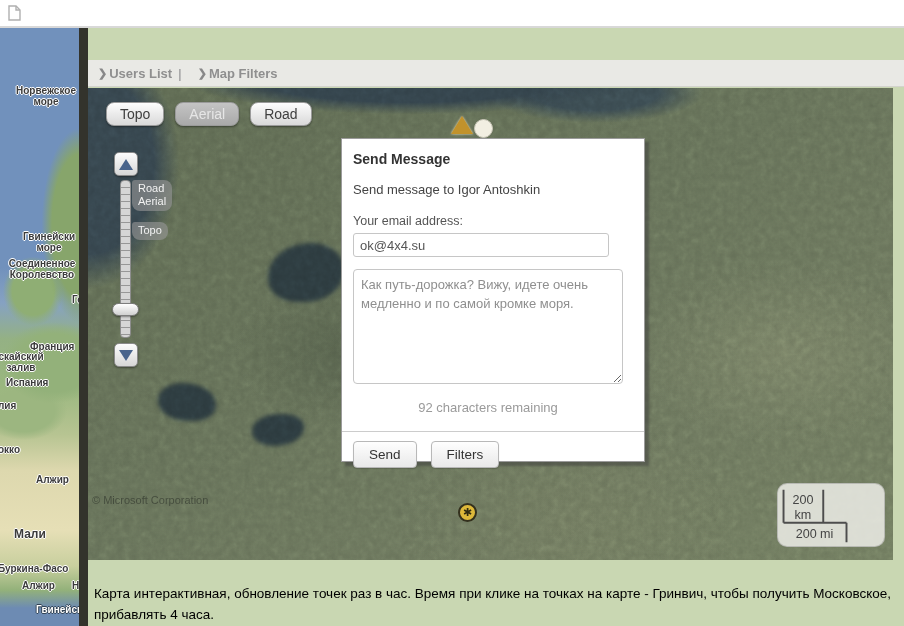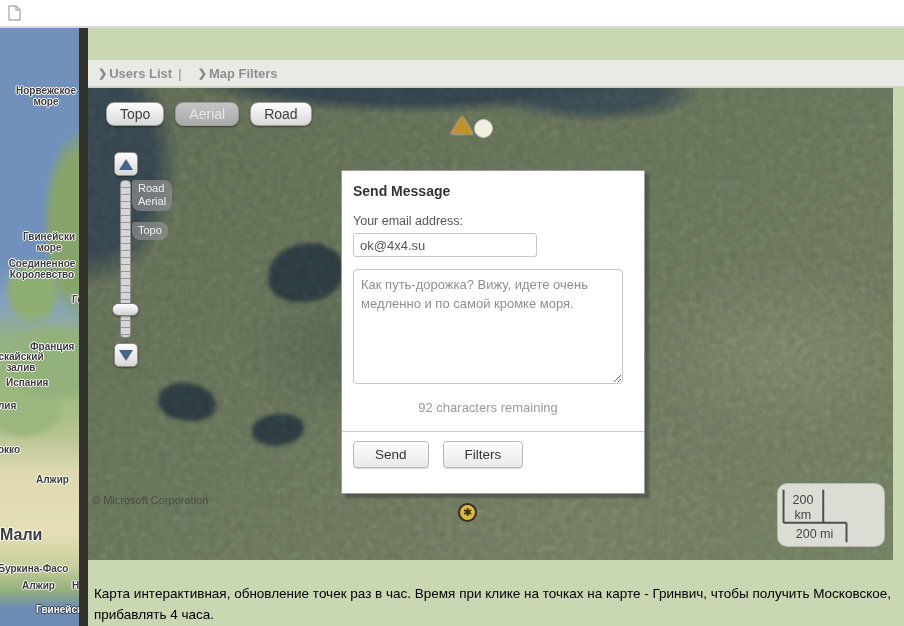--- a/index.html
+++ b/index.html
@@ -110,33 +110,33 @@
 
   .map-copyright { position:absolute; left:4px; top:406px; font-size:11px; color:rgba(45,50,42,.6);text-align:right; }
 
   
   .caption { position:absolute; left:6px; top:555px; width:800px; font-size:13.5px; color:#000000;
     line-height:21px; }
 
   
   .modal { position:absolute; left:253px; top:110px; width:304px; height:324px; background:#fff;
     border:1px solid #9b9b9b; box-shadow:4px 4px 2px rgba(60,60,60,.5); z-index:50;
-    padding:12px 11px;margin-top:32px; }
+    padding:12px 11px; }
   .modal-title { font-size:14px; font-weight:bold; color:#333; margin-bottom:15px; }
   .modal-sub { font-size:13px; color:#444; margin-bottom:17px; }
   .modal-label { font-size:12.5px; color:#555; margin-bottom:5px; }
-  .email-input { width:184px; height:24px; border:1px solid #c6c6c6; border-radius:3px;
+  .email-input { width:256px; height:24px; border:1px solid #c6c6c6; border-radius:3px;
     font-size:13px; color:#555; padding:0 6px; font-family:"Liberation Sans",sans-serif; outline:none; }
   .msg-area { margin-top:12px; width:270px; height:115px; border:1px solid #c6c6c6; border-radius:4px;
     font-size:13px; color:#8f8f8f; padding:5px 7px; line-height:19px; resize:both;
     font-family:"Liberation Sans",sans-serif; outline:none; }
   .chars { width:270px; text-align:center; font-size:13px; color:#9a9a9a; margin-top:12px; }
   .modal-div { border-top:1px solid #ccc; margin:16px -11px 0; }
   .modal-btns { margin-top:9px; display:flex; gap:14px; }
-  .btn { font-size:13.5px; color:#333; padding:5px 21px; border-radius:4px;
+  .btn { font-size:13.5px; color:#333; padding:5px 15px; border-radius:4px;
     background:linear-gradient(#fefefe,#e9e9e9); border:1px solid #b8b8b8;
     box-shadow:0 1px 1px rgba(0,0,0,.15); cursor:pointer;
     font-family:"Liberation Sans",sans-serif; }
 </style>
 </head>
 <body>
 
 <div class="browser-bar">
   <svg class="page-icon" viewBox="0 0 13 16">
     <path d="M1 1 h7 l4 4 v10 h-11 z" fill="#fff" stroke="#b0b0b0" stroke-width="1.4"></path>
@@ -154,21 +154,21 @@
     <span class="mm-label" style="left:0px;  top:230px; width:84px;">Соединенное
 Королевство</span>
     <span class="mm-label" style="left:72px; top:266px;">Ге</span>
     <span class="mm-label" style="left:30px; top:313px;">Франция</span>
     <span class="mm-label" style="left:-6px; top:323px; width:54px;">скайский
 залив</span>
     <span class="mm-label" style="left:6px;  top:349px;">Испания</span>
     <span class="mm-label" style="left:-2px; top:372px;">лия</span>
     <span class="mm-label" style="left:-2px; top:416px;">окко</span>
     <span class="mm-label" style="left:36px; top:446px;">Алжир</span>
-    <span class="mm-label" style="left:0; top:501px; font-size:16px;">Мали</span>
+    <span class="mm-label" style="left:14px; top:501px; font-size:12px;">Мали</span>
     <span class="mm-label" style="left:-2px; top:535px;">Буркина-Фасо</span>
     <span class="mm-label" style="left:22px; top:552px;">Алжир</span>
     <span class="mm-label" style="left:72px; top:552px;">Ни</span>
     <span class="mm-label mm-white" style="left:36px; top:576px;">Гвинейски</span>
   </div>
   <div class="page-edge"></div>
 
   <div class="content">
 
 
@@ -226,20 +226,21 @@
         <text x="25" y="21" text-anchor="middle">200</text>
         <text x="25" y="36" text-anchor="middle">km</text>
         <text x="37" y="56" text-anchor="middle">200 mi</text>
       </svg>
 
       <div class="map-copyright">© Microsoft Corporation</div>
     </div>
 
     <div class="modal">
       <div class="modal-title">Send Message</div>
+      <div class="modal-sub">Send message to Igor Antoshkin</div>
       <div class="modal-label">Your email address:</div>
       <input class="email-input" value="ok@4x4.su" style="">
       <textarea class="msg-area" style="">Как путь-дорожка? Вижу, идете очень медленно и по самой кромке моря.</textarea>
       <div class="chars">92 characters remaining</div>
       <div class="modal-div"></div>
       <div class="modal-btns">
         <button class="btn">Send</button>
         <button class="btn">Filters</button>
       </div>
     </div>

